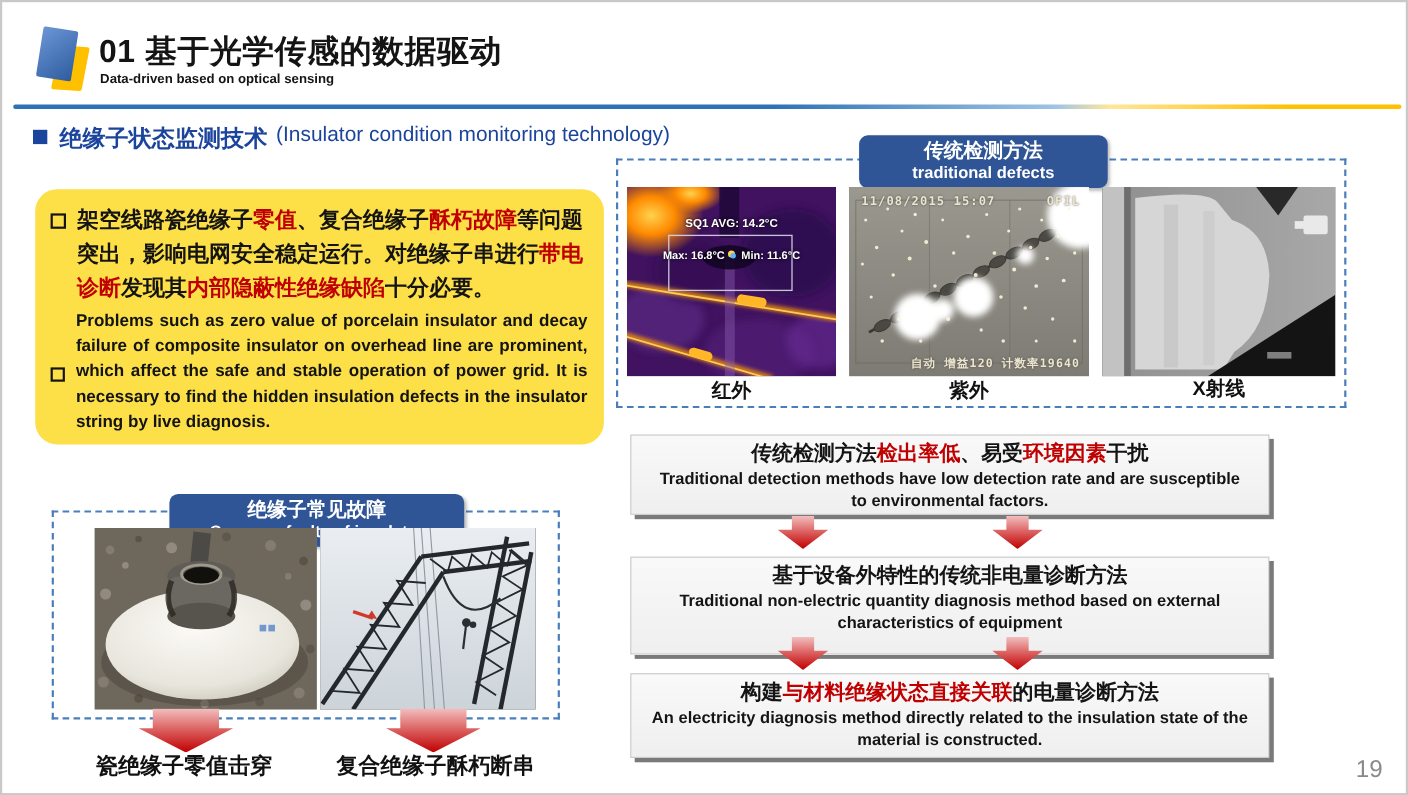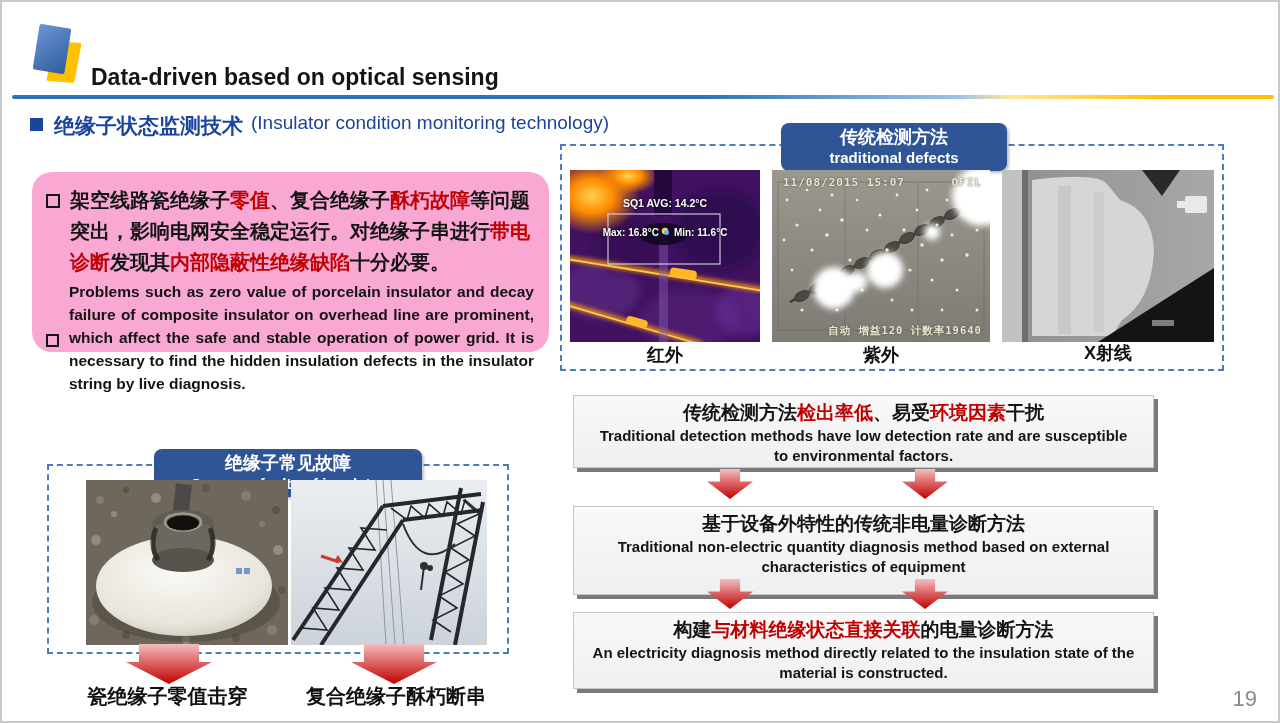--- a/index.html
+++ b/index.html
@@ -6,30 +6,30 @@
   .slide{
     position:relative;width:1280px;height:723px;background:#ffffff;
     font-family:"Liberation Sans",sans-serif;box-sizing:border-box;
     border:2px solid #c9c9c9;overflow:hidden;color:#1a1a1a;
   }
   
   .logo{position:absolute;left:30px;top:22px;width:56px;height:60px;}
   .logo .yellow{position:absolute;left:18px;top:18px;width:28px;height:40px;background:#FFC000;transform:skewX(-7deg) rotate(4deg);border-radius:2px;}
   .logo .blue{position:absolute;left:4px;top:2px;width:32px;height:46px;background:linear-gradient(135deg,#6B96D6,#2E5C9E);transform:rotate(9deg);border-radius:2px;}
   .hdr-title{position:absolute;left:88px;top:25px;font-size:29px;font-weight:bold;color:#141414;letter-spacing:.5px;}
-  .hdr-sub{position:absolute;left:89px;top:62px;font-size:23px;font-weight:bold;color:#141414;}
+  .hdr-sub{position:absolute;left:89px;top:62px;font-size:12px;font-weight:bold;color:#141414;}
   .divider{position:absolute;left:10px;top:93px;width:1262px;height:4px;border-radius:2px;
     background:linear-gradient(90deg,#2E74B5 0%,#2E74B5 55%,#9DC3E6 75%,#FFE699 79%,#FFC000 92%,#FFC000 100%);}
   
   .section{position:absolute;left:28px;top:110px;display:flex;align-items:flex-start;}
   .sq{width:13px;height:13px;background:#1B449C;margin:6px 11px 0 0;flex:none;}
   .section .cn{font-size:21px;font-weight:bold;color:#1B449C;}
   .section .en{font-size:19px;font-weight:normal;color:#1B449C;margin-left:8px;}
   
-  .intro{position:absolute;left:30px;top:170px;width:517px;height:180px;background:#f9a8d4;border-radius:20px;box-sizing:border-box;padding:13px 15px 8px 14px;}
+  .intro{position:absolute;left:30px;top:170px;width:517px;height:232px;background:#fde047;border-radius:20px;box-sizing:border-box;padding:13px 15px 8px 14px;}
   .b-row{display:flex;align-items:flex-start;}
   .hbullet{width:10px;height:10px;border:2.5px solid #141414;flex:none;}
   .intro .cn-text{font-size:20px;line-height:31px;font-weight:bold;color:#141414;margin-left:10px;}
   .intro .cn-row .hbullet{margin-top:9px;}
   .intro .en-text{font-size:15.5px;line-height:23px;font-weight:bold;color:#141414;margin-left:10px;text-align:justify;}
   .intro .en-row{margin-top:2px;align-items:center;}
   .intro .en-row .hbullet{margin-top:6px;width:9px;height:9px;border-width:2px;}
   .c-red{color:#C00000;}
   
   .dashed{position:absolute;border:2px dashed #4A7EBB;box-sizing:border-box;}
@@ -83,20 +83,21 @@
 </style>
 </head>
 <body>
 
 <div class="slide">
 
   <div class="logo">
     <span class="yellow"></span>
     <span class="blue"></span>
   </div>
+  <div class="hdr-title">01 基于光学传感的数据驱动</div>
   <div class="hdr-sub">Data-driven based on optical sensing</div>
   <div class="divider"></div>
 
   <div class="section">
     <span class="sq"></span>
     <span class="cn">绝缘子状态监测技术</span>
     <span class="en">(Insulator condition monitoring technology)</span>
   </div>
 
   <div class="intro">

